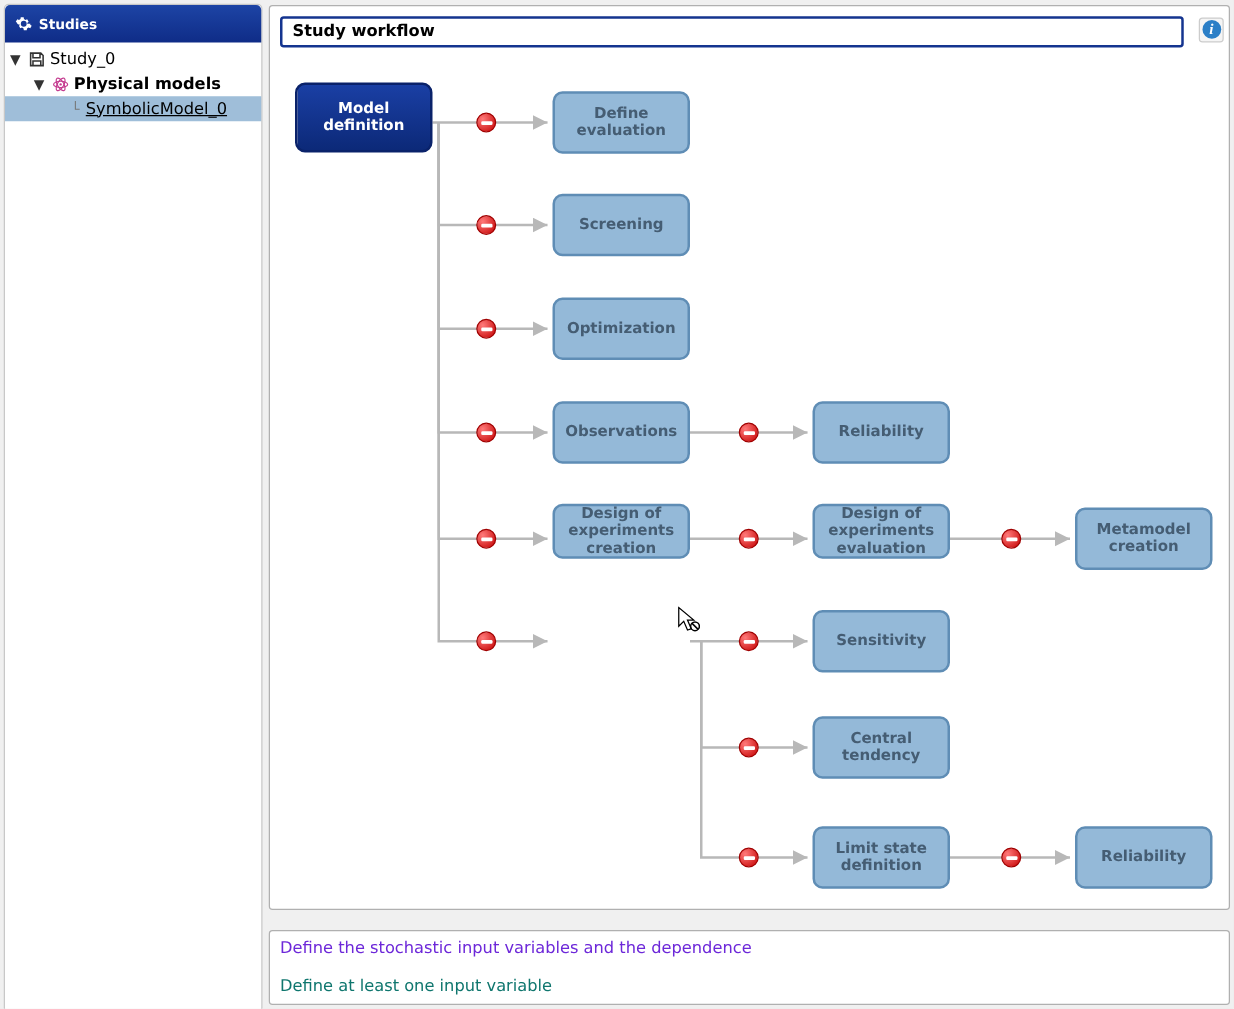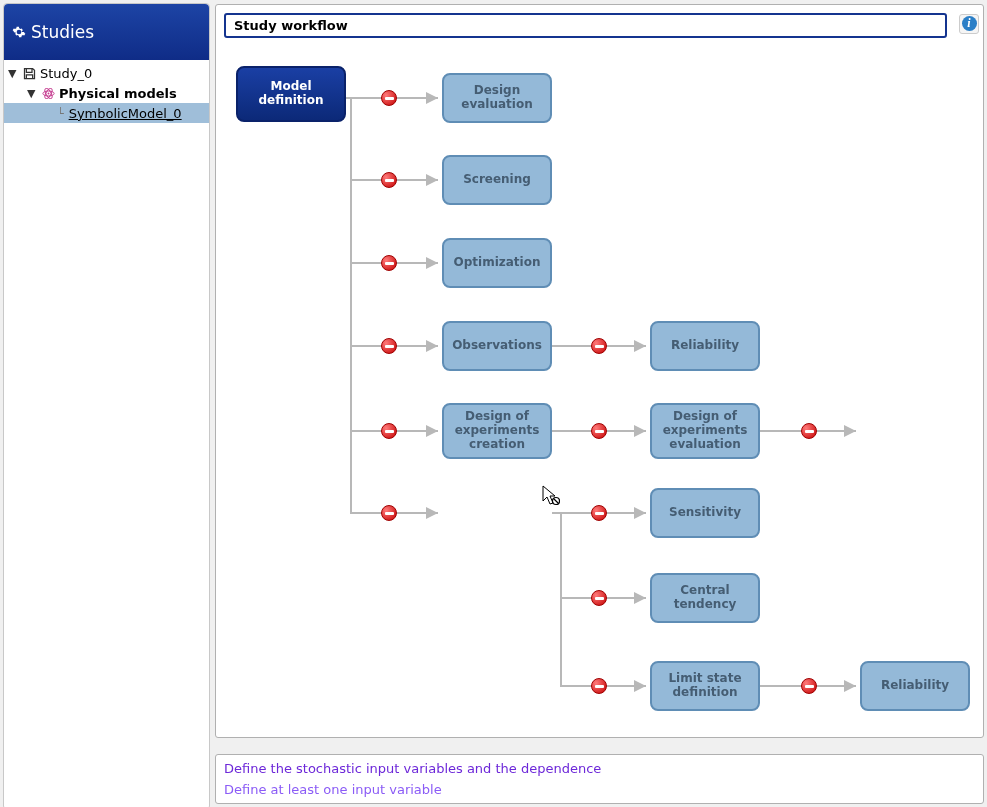--- a/index.html
+++ b/index.html
@@ -26,23 +26,23 @@
     background: #fff;
     border: 1px solid #c8c8c8;
     border-radius: 4px;
     margin: 3px 0 3px 3px;
     display: flex;
     flex-direction: column;
   }
   .sidebar-header {
     background: linear-gradient(#1d44a5, #0f2c87);
     color: #fff;
-    font-weight: normal;
-    padding: 18px 8px;
-    font-size: 17px;
+    font-weight: bold;
+    padding: 8px 8px;
+    font-size: 11px;
     border-top-left-radius: 4px;
     border-top-right-radius: 4px;
     display: flex;
     align-items: center;
     gap: 5px;
   }
   .tree {
     padding: 3px 0;
     font-size: 13px;
   }
@@ -147,21 +147,21 @@
     font-size: 12px;
     font-weight: bold;
     padding: 4px;
     line-height: 1.15;
   }
   .node.normal {
     background: #94b9d8;
     border: 2px solid #5f8db5;
     color: #455d73;
   }
-  .node.normal.tall { height: 56px; text-align: center; }
+  .node.normal.tall { height: 44px; text-align: center; }
   .node.active {
     background: linear-gradient(#1a3fa4, #0c2978);
     border: 2px solid #0a226a;
     color: #fff;
     height: 56px;
   }
   .connectors {
     position: absolute;
     top: 0; left: 0;
     width: 100%;
@@ -188,21 +188,21 @@
     border-radius: 1px;
   }
   .footer-panel {
     background: #fff;
     border: 1px solid #b0b0b0;
     border-radius: 3px;
     padding: 6px 8px;
     min-height: 50px;
   }
   .footer-line1 { color: #6d28d9; }
-  .footer-line2 { color: #8b5cf6; margin-top: 6px; }
+  .footer-line2 { color: #0f766e; margin-top: 16px; }
 
   
   .cursor {
     position: absolute;
     width: 16px;
     height: 22px;
     pointer-events: none;
   }
   .disk-icon svg, .gear-icon svg, .atom-icon svg { display:block; }
 </style>
@@ -307,39 +307,42 @@
         <div class="no-entry" style="left:585px;top:385px"></div>
         <div class="no-entry" style="left:375px;top:467px"></div>
         <div class="no-entry" style="left:375px;top:552px"></div>
         <div class="no-entry" style="left:375px;top:640px"></div>
         <div class="no-entry" style="left:585px;top:640px"></div>
 
         <div class="node active" style="left:20px;top:28px">
             <span>Model definition</span>
           </div>
         <div class="node normal" style="left:226px;top:35px">
-            <span>Design evaluation</span>
+            <span>Define evaluation</span>
           </div>
         <div class="node normal" style="left:226px;top:117px">
             <span>Screening</span>
           </div>
         <div class="node normal" style="left:226px;top:200px">
             <span>Optimization</span>
           </div>
         <div class="node normal" style="left:226px;top:283px">
             <span>Observations</span>
           </div>
         <div class="node normal" style="left:434px;top:283px">
             <span>Reliability</span>
           </div>
         <div class="node normal tall" style="left:226px;top:365px">
             <span>Design of experiments creation</span>
           </div>
         <div class="node normal tall" style="left:434px;top:365px">
             <span>Design of experiments evaluation</span>
+          </div>
+        <div class="node normal" style="left:644px;top:368px">
+            <span>Metamodel creation</span>
           </div>
         <div class="node normal" style="left:434px;top:450px">
             <span>Sensitivity</span>
           </div>
         <div class="node normal" style="left:434px;top:535px">
             <span>Central tendency</span>
           </div>
         <div class="node normal" style="left:434px;top:623px">
             <span>Limit state definition</span>
           </div>

